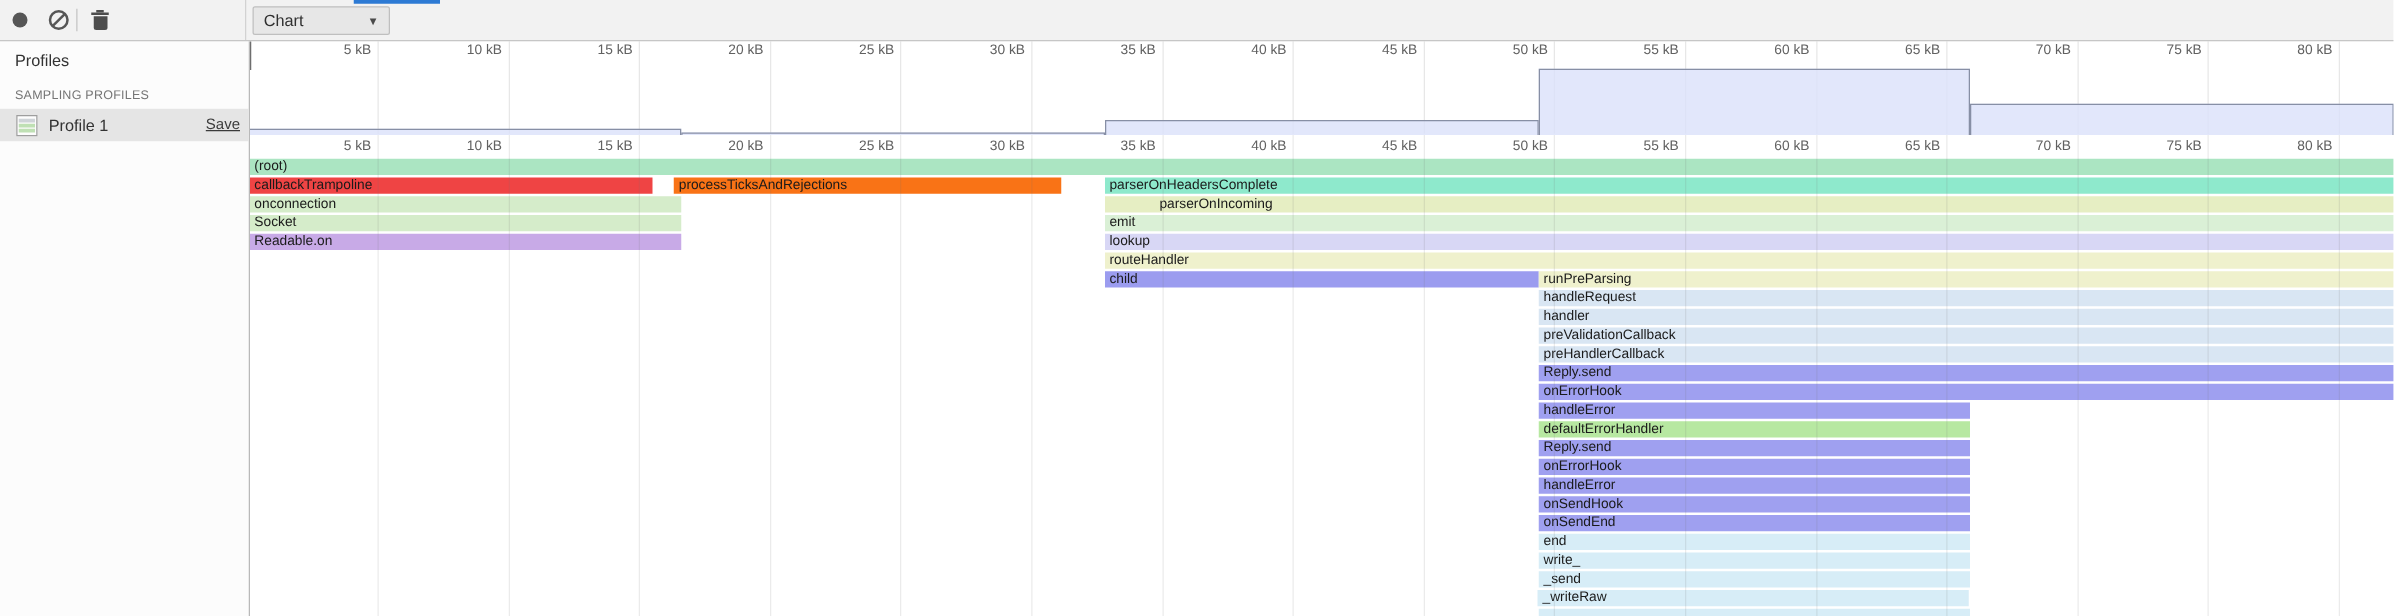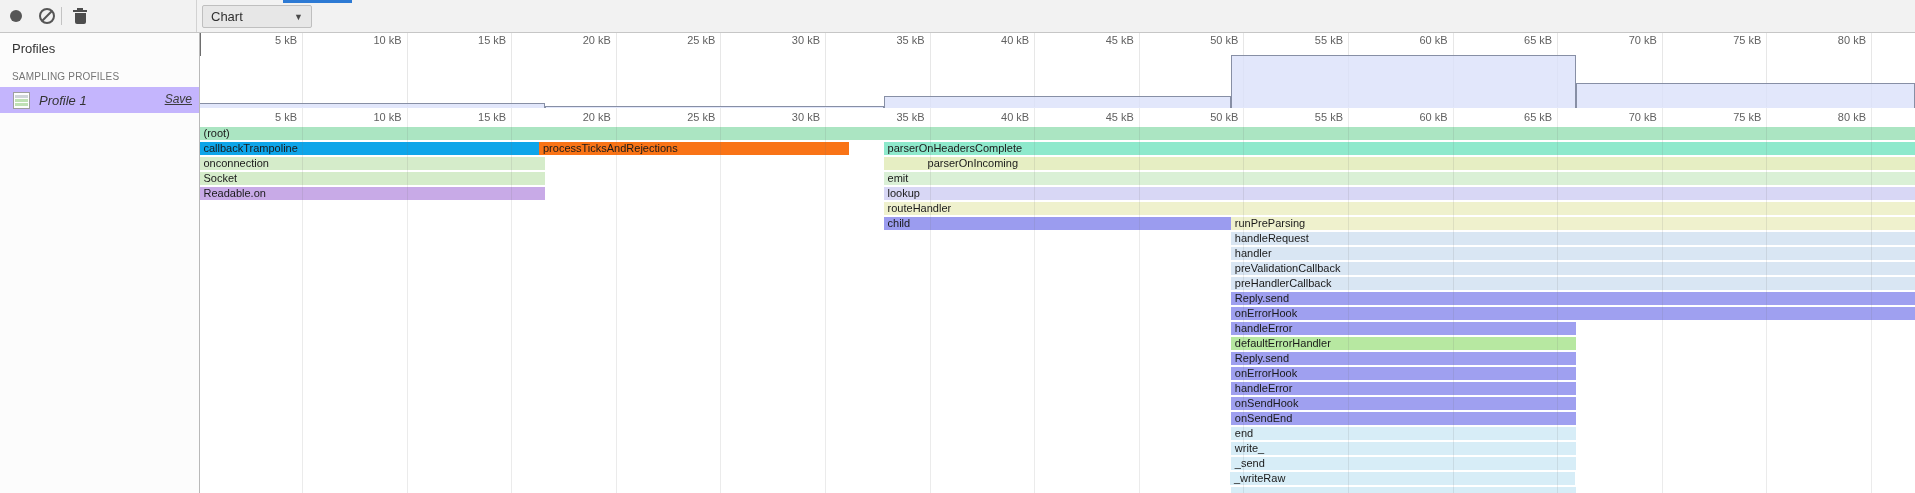--- a/index.html
+++ b/index.html
@@ -24,21 +24,21 @@
   .chart-select{
     position:absolute;left:202px;top:5px;width:110px;height:23px;background:#e7e7e7;
     border:1px solid #bfbfbf;border-radius:2px;display:flex;align-items:center;
     font-size:13px;color:#303030;padding:0 8px;box-sizing:border-box;cursor:pointer;
   }
   .chart-select .arrow{margin-left:auto;font-size:9px;color:#4a4a4a;}
   
   .sidebar{position:absolute;left:0;top:33px;width:199px;height:460px;background:#fcfcfc;border-right:1px solid #b9b9b9;box-sizing:content-box;text-align:center;}
   .sb-title{position:absolute;left:12px;top:8px;font-size:13px;color:#333;}
   .sb-section{position:absolute;left:12px;top:38px;font-size:10px;color:#757575;letter-spacing:.2px;}
-  .profile-row{position:absolute;left:0;top:54px;width:199px;height:26px;background:#c4b5fd;display:flex;align-items:center;cursor:pointer;font-style:italic;}
+  .profile-row{position:absolute;left:0;top:54px;width:199px;height:26px;background:#e5e5e5;display:flex;align-items:center;cursor:pointer;}
   .profile-ico{position:relative;width:17px;height:17px;margin-left:13px;background:#fdfdfd;border:1px solid #9e9e9e;box-sizing:border-box;}
   .profile-ico i{position:absolute;left:1px;right:1px;height:3px;background:#bfe0b4;}
   .profile-ico i.h{background:#cfd4d8;}
   .profile-name{margin-left:9px;font-size:13px;color:#333;}
   .save-link{position:absolute;right:7px;top:5px;font-size:12px;color:#3c3c3c;text-decoration:underline;cursor:pointer;}
   
   .gridline{position:absolute;width:1px;}
   .ov-grid .gridline{top:33px;height:74px;background:#e7e7e7;}
   .fl-grid .gridline{top:108px;height:385px;background:rgba(110,110,110,0.14);}
   .tick-label{position:absolute;width:54px;text-align:right;font-size:11px;color:#616161;}
@@ -96,21 +96,21 @@
   <div id="ov-shapes">
       <div class="ov-step" style="left: 199.492px; width: 345.18px; top: 103px; height: 4.5px;"></div>
       <div class="ov-step" style="left: 544.672px; width: 338.904px; top: 105.5px; height: 2px;"></div>
       <div class="ov-step" style="left: 883.576px; width: 347.272px; top: 96px; height: 11.5px;"></div>
       <div class="ov-step" style="left: 1230.85px; width: 345.18px; top: 55px; height: 52.5px;"></div>
       <div class="ov-step" style="left: 1576.03px; width: 338.904px; top: 83px; height: 24.5px;"></div>
     </div>
   <div class="ov-handle"></div>
   <div id="flame">
       <div class="frame" style="left: 199.492px; width: 1715.44px; top: 127px; background: rgb(171, 229, 194);">(root)</div>
-      <div class="frame" style="left: 199.492px; width: 397px; top: 142px; background: #0ea5e9;">callbackTrampoline</div>
+      <div class="frame" style="left: 199.492px; width: 323px; top: 142px; background: #ef4444;">callbackTrampoline</div>
       <div class="frame" style="left: 539px; width: 310px; top: 142px; background: #f97316;">processTicksAndRejections</div>
       <div class="frame" style="left: 883.576px; width: 1031.36px; top: 142px; background: rgb(142, 233, 204);">parserOnHeadersComplete</div>
       <div class="frame" style="left: 199.492px; width: 345.18px; top: 157px; background: rgb(213, 236, 202);">onconnection</div>
       <div class="frame" style="left: 883.576px; width: 1031.36px; top: 157px; background: rgb(230, 238, 195); padding-left: 44px;">parserOnIncoming</div>
       <div class="frame" style="left: 199.492px; width: 345.18px; top: 172px; background: rgb(213, 236, 202);">Socket</div>
       <div class="frame" style="left: 883.576px; width: 1031.36px; top: 172px; background: rgb(218, 240, 214);">emit</div>
       <div class="frame" style="left: 199.492px; width: 345.18px; top: 187px; background: rgb(200, 170, 231);">Readable.on</div>
       <div class="frame" style="left: 883.576px; width: 1031.36px; top: 187px; background: rgb(216, 215, 245);">lookup</div>
       <div class="frame" style="left: 883.576px; width: 1031.36px; top: 202px; background: rgb(239, 241, 205);">routeHandler</div>
       <div class="frame dotted" style="left: 883.576px; width: 347.272px; top: 217px; background: rgb(155, 156, 239);">child</div>

